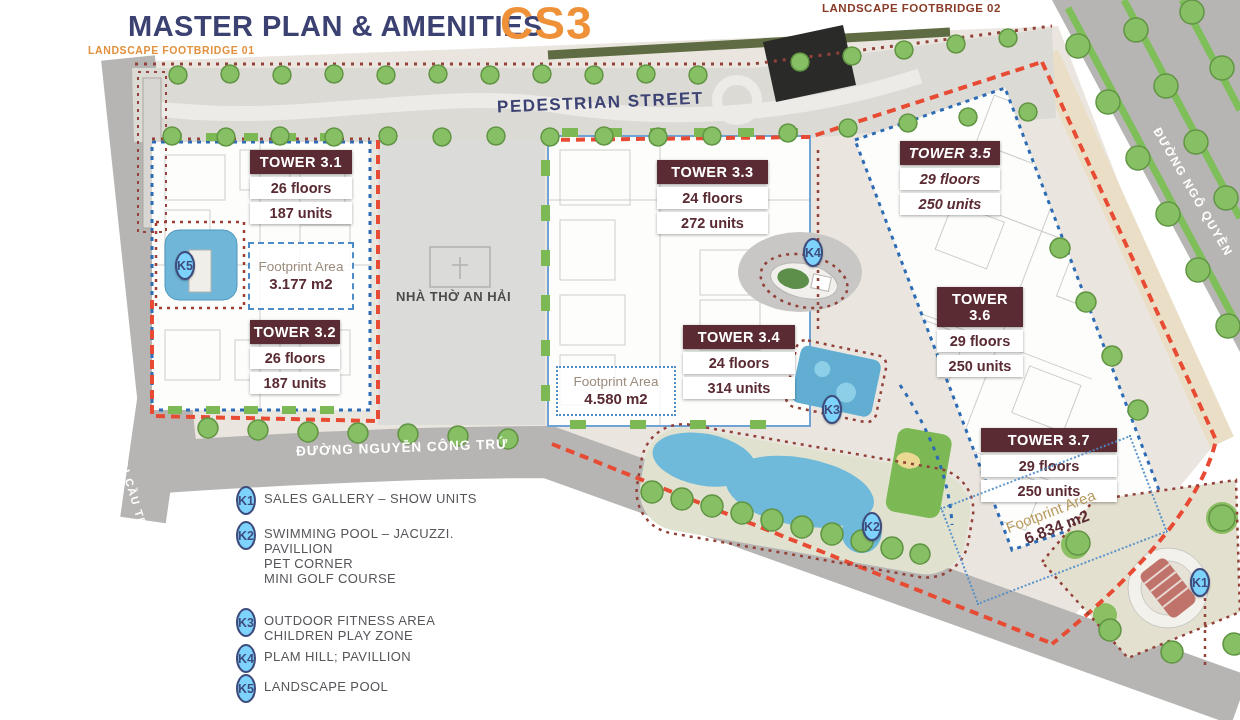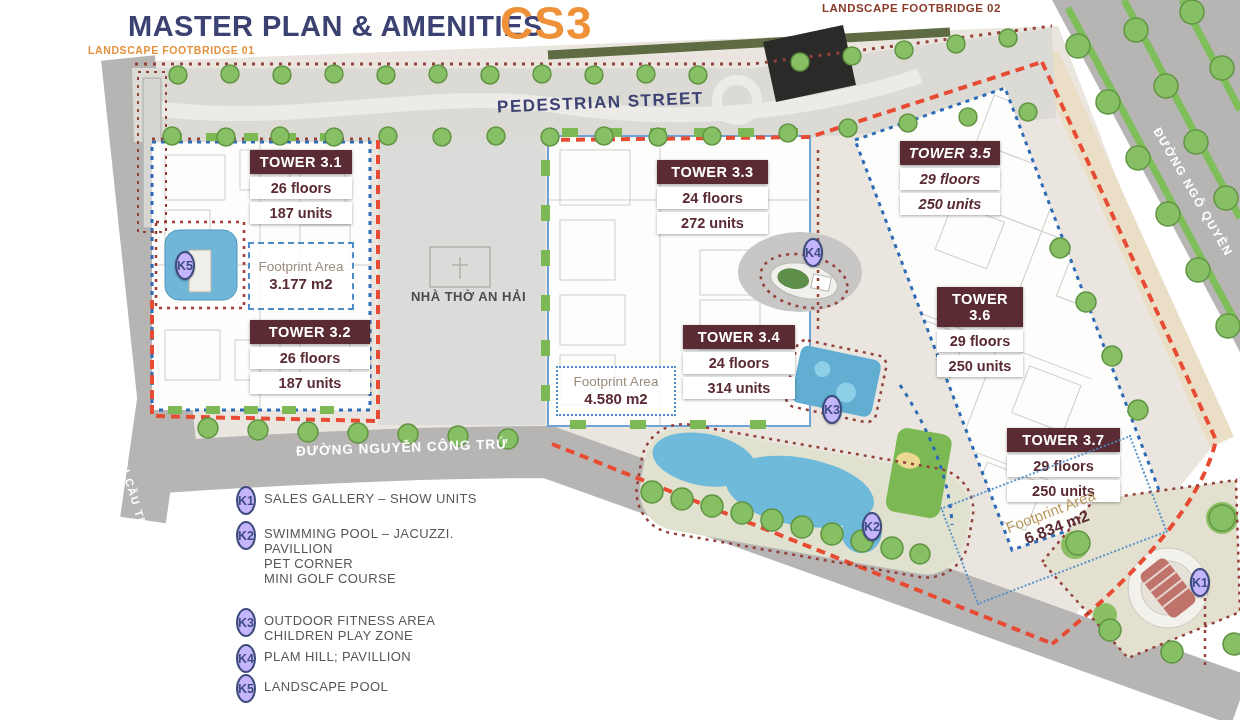--- a/index.html
+++ b/index.html
@@ -11,36 +11,36 @@
   .title{left:88px;top:10px;font-size:29px;font-weight:bold;color:#3b4171;letter-spacing:.5px;z-index:6;margin-left:40px;}
   .logo{left:500px;top:-4px;font-size:46px;font-weight:bold;color:#ef9138;letter-spacing:1px;z-index:6;}
   .fb01{left:88px;top:44px;font-size:10.5px;font-weight:bold;color:#e2913f;letter-spacing:.6px;z-index:6;}
   .fb02{left:822px;top:2px;font-size:11.5px;font-weight:bold;color:#8a3c28;letter-spacing:.5px;z-index:6;}
   
   .street{color:#fff;font-weight:bold;letter-spacing:1px;z-index:3;white-space:nowrap;}
   .st-ped{left:497px;top:93px;font-size:17px;color:#3c4273;letter-spacing:1.5px;transform:rotate(-2.5deg);}
   .st-nct{left:296px;top:440px;font-size:13.5px;transform:rotate(-2deg);}
   .st-ttl{left:68px;top:520px;width:150px;text-align:center;font-size:11px;transform:rotate(73deg);letter-spacing:1.5px;}
   .st-nq{left:1113px;top:185px;width:160px;text-align:center;font-size:12px;transform:rotate(60deg);letter-spacing:1.5px;}
-  .church-lb{left:396px;top:289px;width:130px;text-align:right;font-size:13px;font-weight:bold;color:#4b4b4b;z-index:3;letter-spacing:.5px;}
+  .church-lb{left:396px;top:289px;width:130px;text-align:left;font-size:13px;font-weight:bold;color:#4b4b4b;z-index:3;letter-spacing:.5px;}
   
   .tower-box{z-index:4;text-align:center;font-weight:bold;}
   .tb-head{background:#5a2b33;color:#fff;font-size:14.5px;padding:4px 2px;letter-spacing:.5px;box-shadow:0 1px 3px rgba(0,0,0,.4);}
   .tb-row{background:#fff;color:#5a2b33;font-size:14.5px;padding:3px 2px;margin-top:3px;box-shadow:0 1px 3px rgba(0,0,0,.35);}
   
   .fp{z-index:4;text-align:center;display:flex;flex-direction:column;justify-content:center;}
   .fp1{left:248px;top:242px;width:102px;height:64px;border:2px dashed #4d8cc8;background:rgba(255,255,255,.85);}
   .fp2{left:556px;top:366px;width:116px;height:46px;border:2px dotted #4d8cc8;background:rgba(255,255,255,.8);}
   .fp3{left:952px;top:468px;width:200px;height:100px;border:2.5px dotted rgba(77,140,200,.9);transform:rotate(-21deg);background:transparent;}
   .fp-label{font-size:13.5px;color:#9b8c7d;line-height:16px;}
   .fp-value{font-size:15px;font-weight:bold;color:#5a2b33;line-height:18px;}
   .fp3 .fp-label{color:#b89a5e;font-size:15px;}
   .fp3 .fp-value{font-size:16px;}
   
-  .kcirc{width:20px;height:29px;border-radius:50%;background:#c4b5fd;border:2.5px solid #3e4b7d;color:#3e4b7d;
+  .kcirc{width:20px;height:29px;border-radius:50%;background:#7dd3fc;border:2.5px solid #3e4b7d;color:#3e4b7d;
          font-weight:bold;font-size:12.5px;display:flex;align-items:center;justify-content:center;box-sizing:border-box;}
   .kmap{position:absolute;z-index:5;box-shadow:0 1px 2px rgba(0,0,0,.3);}
   
   .legend{left:236px;top:486px;z-index:6;width:430px;}
   .lg-row{position:absolute;left:0;display:flex;align-items:flex-start;}
   .lg-lines{margin-left:8px;padding-top:5px;font-size:13px;color:#56575b;line-height:15px;letter-spacing:.4px;white-space:nowrap;}
 </style>
 </head>
 <body>
 
@@ -325,21 +325,21 @@
   <div class="abs street st-nct">ĐƯỜNG NGUYỄN CÔNG TRỨ</div>
   <div class="abs street st-ttl">ĐI CẦU TRẦN THỊ LÝ</div>
   <div class="abs street st-nq">ĐƯỜNG NGÔ QUYỀN</div>
   <div class="abs church-lb">NHÀ THỜ AN HẢI</div>
 
   <div class="abs tower-box" style="left:250px;top:150px;width:102px;">
     <div class="tb-head">TOWER 3.1</div>
     <div class="tb-row">26 floors</div>
     <div class="tb-row">187 units</div>
   </div>
-  <div class="abs tower-box" style="left:250px;top:320px;width:120px;">
+  <div class="abs tower-box" style="left:250px;top:320px;width:90px;">
     <div class="tb-head">TOWER 3.2</div>
     <div class="tb-row">26 floors</div>
     <div class="tb-row">187 units</div>
   </div>
   <div class="abs tower-box" style="left:657px;top:160px;width:111px;">
     <div class="tb-head">TOWER 3.3</div>
     <div class="tb-row">24 floors</div>
     <div class="tb-row">272 units</div>
   </div>
   <div class="abs tower-box" style="left:683px;top:325px;width:112px;">
@@ -350,21 +350,21 @@
   <div class="abs tower-box" style="left:900px;top:141px;width:100px;font-style:italic;">
     <div class="tb-head">TOWER 3.5</div>
     <div class="tb-row">29 floors</div>
     <div class="tb-row">250 units</div>
   </div>
   <div class="abs tower-box" style="left:937px;top:287px;width:86px;">
     <div class="tb-head">TOWER 3.6</div>
     <div class="tb-row">29 floors</div>
     <div class="tb-row">250 units</div>
   </div>
-  <div class="abs tower-box" style="left:1007px;top:428px;width:113px;">
+  <div class="abs tower-box" style="left:981px;top:428px;width:136px;">
     <div class="tb-head">TOWER 3.7</div>
     <div class="tb-row">29 floors</div>
     <div class="tb-row">250 units</div>
   </div>
 
   <div class="abs fp fp1">
     <div class="fp-label">Footprint Area</div>
     <div class="fp-value">3.177 m2</div>
   </div>
   <div class="abs fp fp2">

